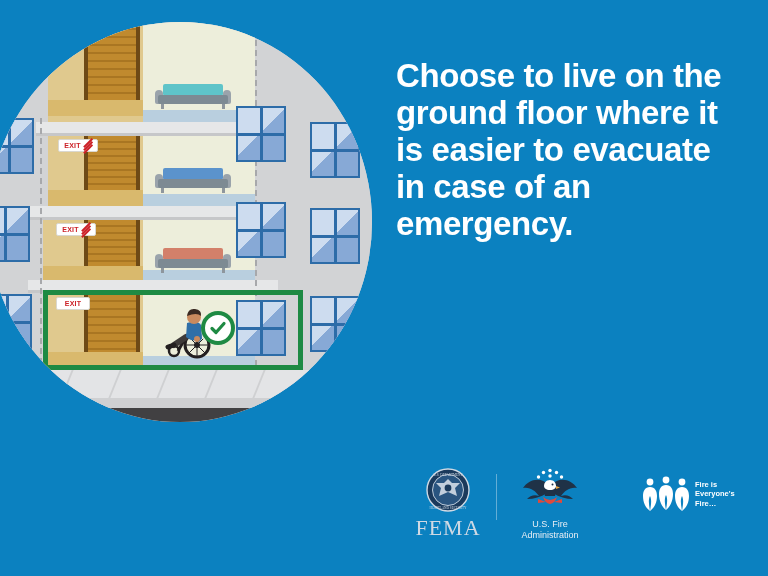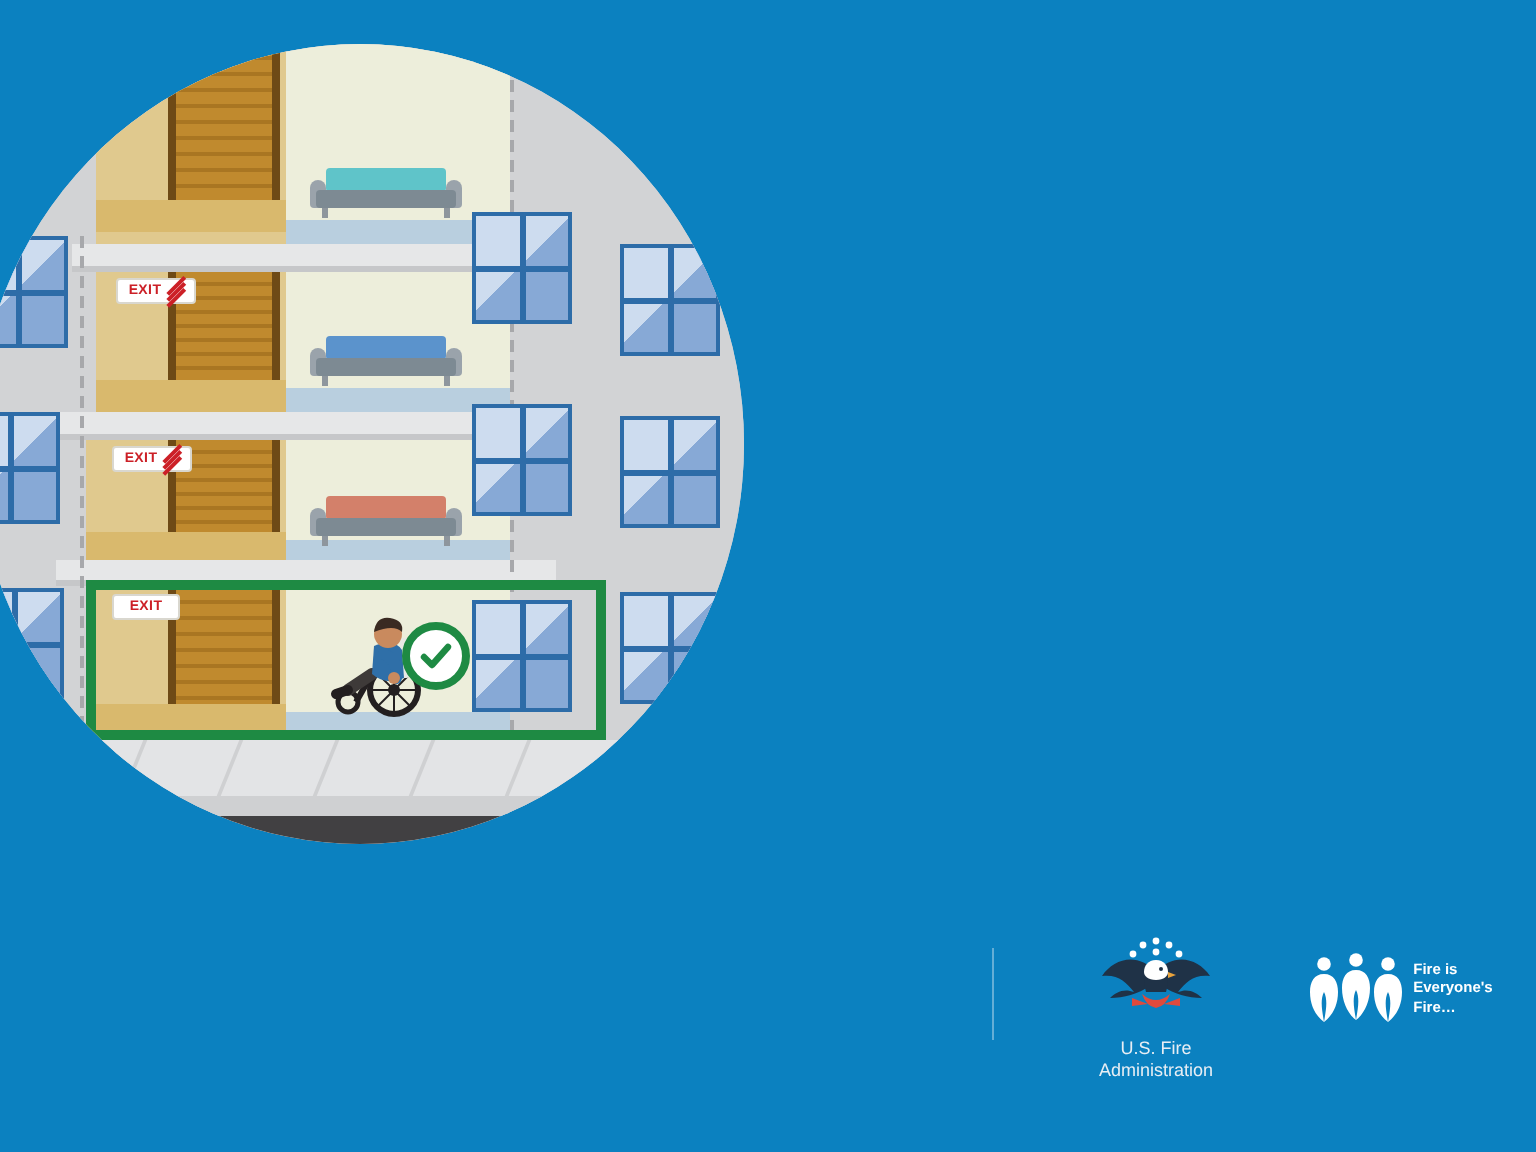--- a/index.html
+++ b/index.html
@@ -93,32 +93,32 @@
   
   .headline{
     position:absolute;left:396px;top:58px;width:336px;
     color:#ffffff;font-weight:bold;
     font-size:33px;line-height:1.12;letter-spacing:-0.4px;
     font-family:"Liberation Sans", sans-serif;
   }
 
   
   .footer{position:absolute;left:386px;top:462px;width:372px;height:100px;}
-  .logo{position:absolute;text-align:center;justify-content:center;}
+  .logo{position:absolute;text-align:center;}
 
   .fema{left:10px;top:6px;width:104px;}
   .fema .seal{margin:0 auto;width:44px;height:44px;}
   .fema .word{
     margin-top:5px;color:#cfd9e4;font-family:"Liberation Serif", serif;
     font-size:22px;letter-spacing:1px;line-height:1;
   }
 
   .divider{position:absolute;left:110px;top:12px;width:1px;height:46px;background:#64aed6;}
 
-  .usfa{left:132px;top:4px;width:120px;}
+  .usfa{left:104px;top:4px;width:120px;}
   .usfa .eagle{margin:0 auto;width:58px;height:50px;}
   .usfa .word{
     margin-top:3px;color:#e8eef4;font-size:9px;line-height:1.25;
     font-family:"Liberation Sans", sans-serif;
   }
 
   .feif{left:256px;top:14px;width:116px;display:flex;align-items:center;gap:5px;}
   .feif .mark{width:48px;height:36px;flex:0 0 48px;}
   .feif .word{
     color:#ffffff;font-size:7.5px;font-weight:bold;line-height:1.25;text-align:left;
@@ -362,23 +362,37 @@
         <div class="seam" style="left:174px;"></div>
         <div class="seam" style="left:222px;"></div>
         <div class="seam" style="left:270px;"></div>
         <div class="seam" style="left:318px;"></div>
       </div>
       <div class="curb" style="top:376px;height:10px;"></div>
       <div class="street" style="top:386px;height:40px;"></div>
     </div>
   </div>
 
+  <div class="headline">Choose to live on the ground floor where it is easier to evacuate in case of an emergency.</div>
 
   <div class="footer">
 
+    <div class="logo fema">
+      <div class="seal">
+        <svg width="44" height="44" viewBox="0 0 44 44">
+          <circle cx="22" cy="22" r="21" fill="#1b3a5c" stroke="#cfd9e4" stroke-width="1.4"></circle>
+          <circle cx="22" cy="22" r="15.5" fill="#2a5580" stroke="#cfd9e4" stroke-width="0.9"></circle>
+          <path d="M22 11 l4 4 8 0 -5 5 2 8 -9 -4 -9 4 2 -8 -5 -5 8 0 z" fill="#cfd9e4" opacity=".92"></path>
+          <circle cx="22" cy="20" r="3.4" fill="#1b3a5c"></circle>
+          <text x="22" y="7.6" font-family="Liberation Serif, serif" font-size="3.4" fill="#cfd9e4" text-anchor="middle">U.S. DEPARTMENT</text>
+          <text x="22" y="40.8" font-family="Liberation Serif, serif" font-size="3.4" fill="#cfd9e4" text-anchor="middle">HOMELAND SECURITY</text>
+        </svg>
+      </div>
+      <div class="word">FEMA</div>
+    </div>
 
     <div class="divider"></div>
 
     <div class="logo usfa">
       <div class="eagle">
         <svg width="58" height="50" viewBox="0 0 58 50">
           <g fill="#ffffff">
             <circle cx="29" cy="4.5" r="1.7"></circle>
               <circle cx="22.5" cy="6.5" r="1.7"></circle>
             <circle cx="35.5" cy="6.5" r="1.7"></circle>

